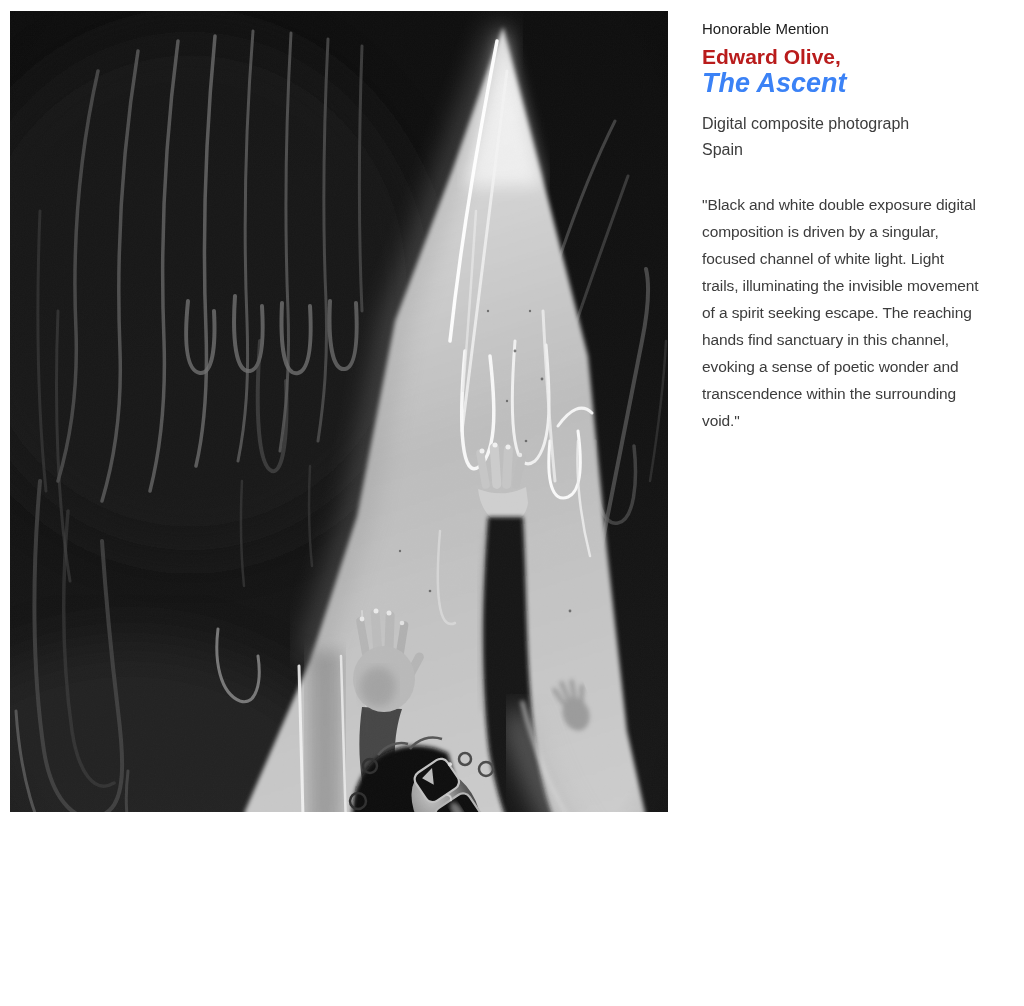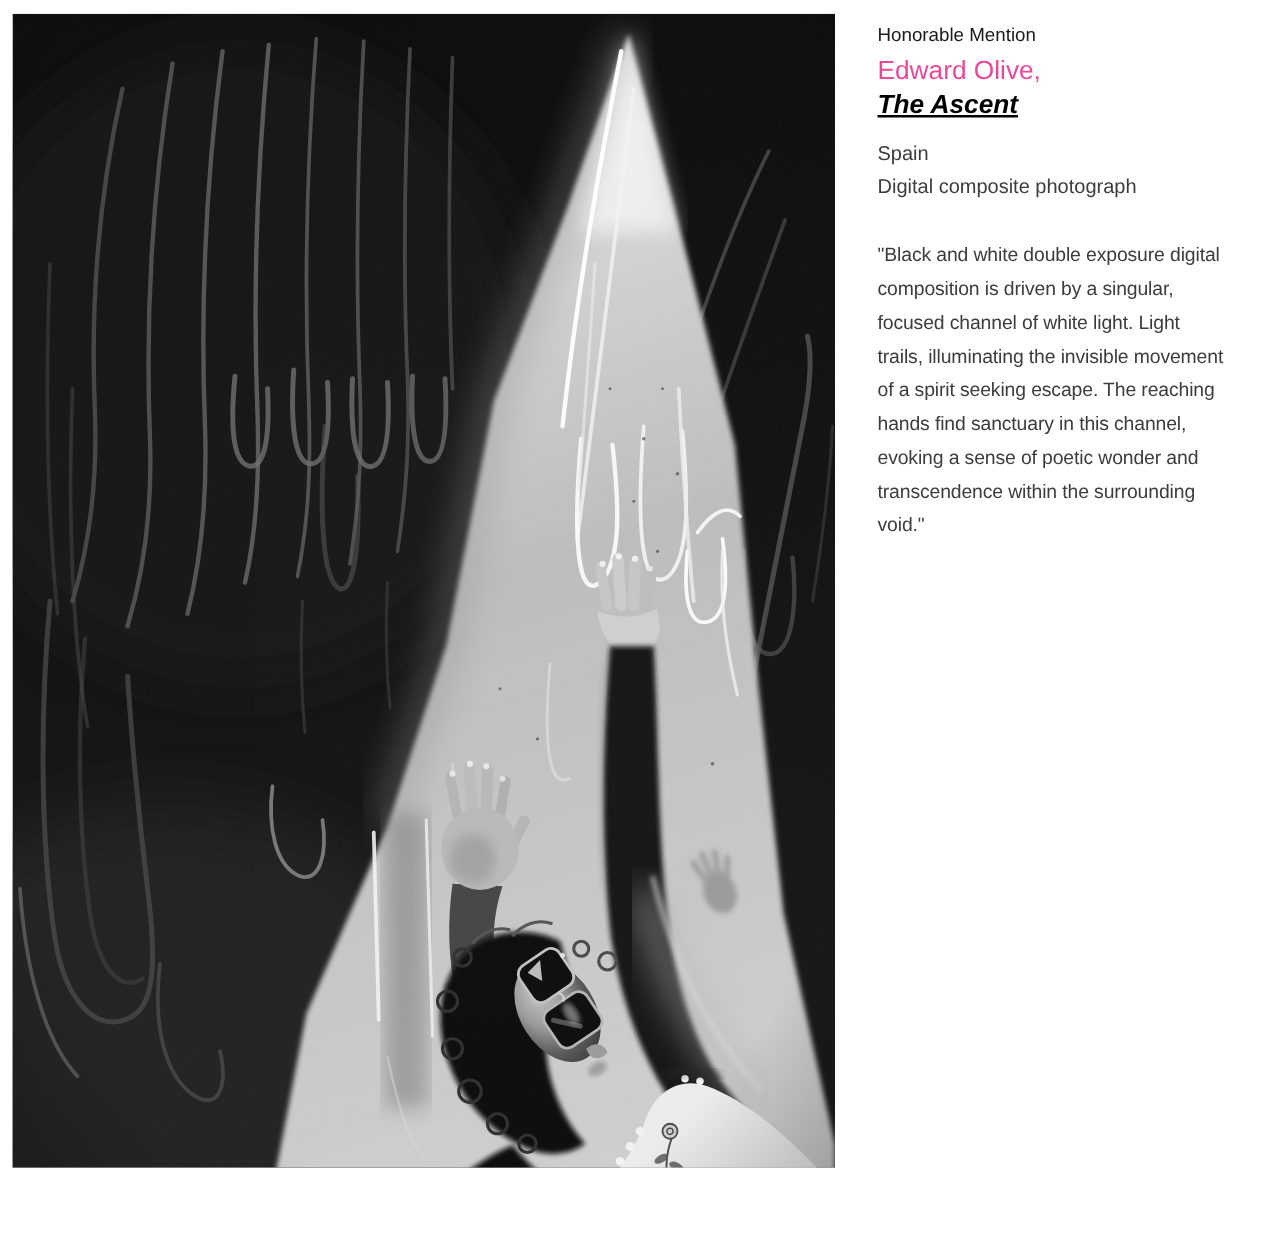--- a/index.html
+++ b/index.html
@@ -1,23 +1,23 @@
 <!DOCTYPE html>
 <html><head>
 <meta charset="utf-8">
 <style>
   html,body{margin:0;padding:0;background:#ffffff;}
   body{width:1024px;height:1006px;font-family:"Liberation Sans","DejaVu Sans",sans-serif;}
-  .page{position:relative;width:1024px;height:934px;background:#ffffff;overflow:hidden;}
+  .page{position:relative;width:1024px;height:812px;background:#ffffff;overflow:hidden;}
   .photo{position:absolute;left:10px;top:11px;width:658px;height:982px;margin:0;}
   .photo svg{display:block;width:100%;height:100%;}
   .info{position:absolute;left:702px;top:19px;width:318px;color:#1c1c1c;}
   .award{font-size:15px;line-height:19px;font-weight:400;color:#1a1a1a;margin:0 0 5px 0;}
-  .artist{font-size:21px;line-height:27px;font-weight:400;color:#ec4899;margin:0;}
-  .title{font-size:21px;line-height:27px;font-weight:700;font-style:italic;color:#000000;margin:0;text-decoration:underline;}
+  .artist{font-size:21px;line-height:27px;font-weight:700;color:#b91c1c;margin:0;}
+  .title{font-size:27px;line-height:27px;font-weight:700;font-style:italic;color:#3b82f6;margin:0;}
   .meta{margin-top:14px;font-size:16px;line-height:26px;color:#3c3c3c;}
   .statement{margin-top:28px;font-size:15.5px;line-height:27px;color:#3c3c3c;letter-spacing:-0.1px;}
   .statement div{white-space:nowrap;}
 </style>
 </head>
 <body>
 
 <div class="page">
 
   <figure class="photo">
@@ -241,22 +241,22 @@
       <rect x="0" y="0" width="658" height="982" filter="url(#grainF)" opacity="0.5"></rect>
     </svg>
   </figure>
 
   <aside class="info">
     <div class="award">Honorable Mention</div>
     <h1 class="artist">Edward Olive,</h1>
     <h2 class="title">The Ascent</h2>
 
     <div class="meta">
+      <div>Digital composite photograph</div>
       <div>Spain</div>
-      <div>Digital composite photograph</div>
     </div>
 
     <div class="statement">
       <div>"Black and white double exposure digital</div>
       <div>composition is driven by a singular,</div>
       <div>focused channel of white light. Light</div>
       <div>trails, illuminating the invisible movement</div>
       <div>of a spirit seeking escape. The reaching</div>
       <div>hands find sanctuary in this channel,</div>
       <div>evoking a sense of poetic wonder and</div>

